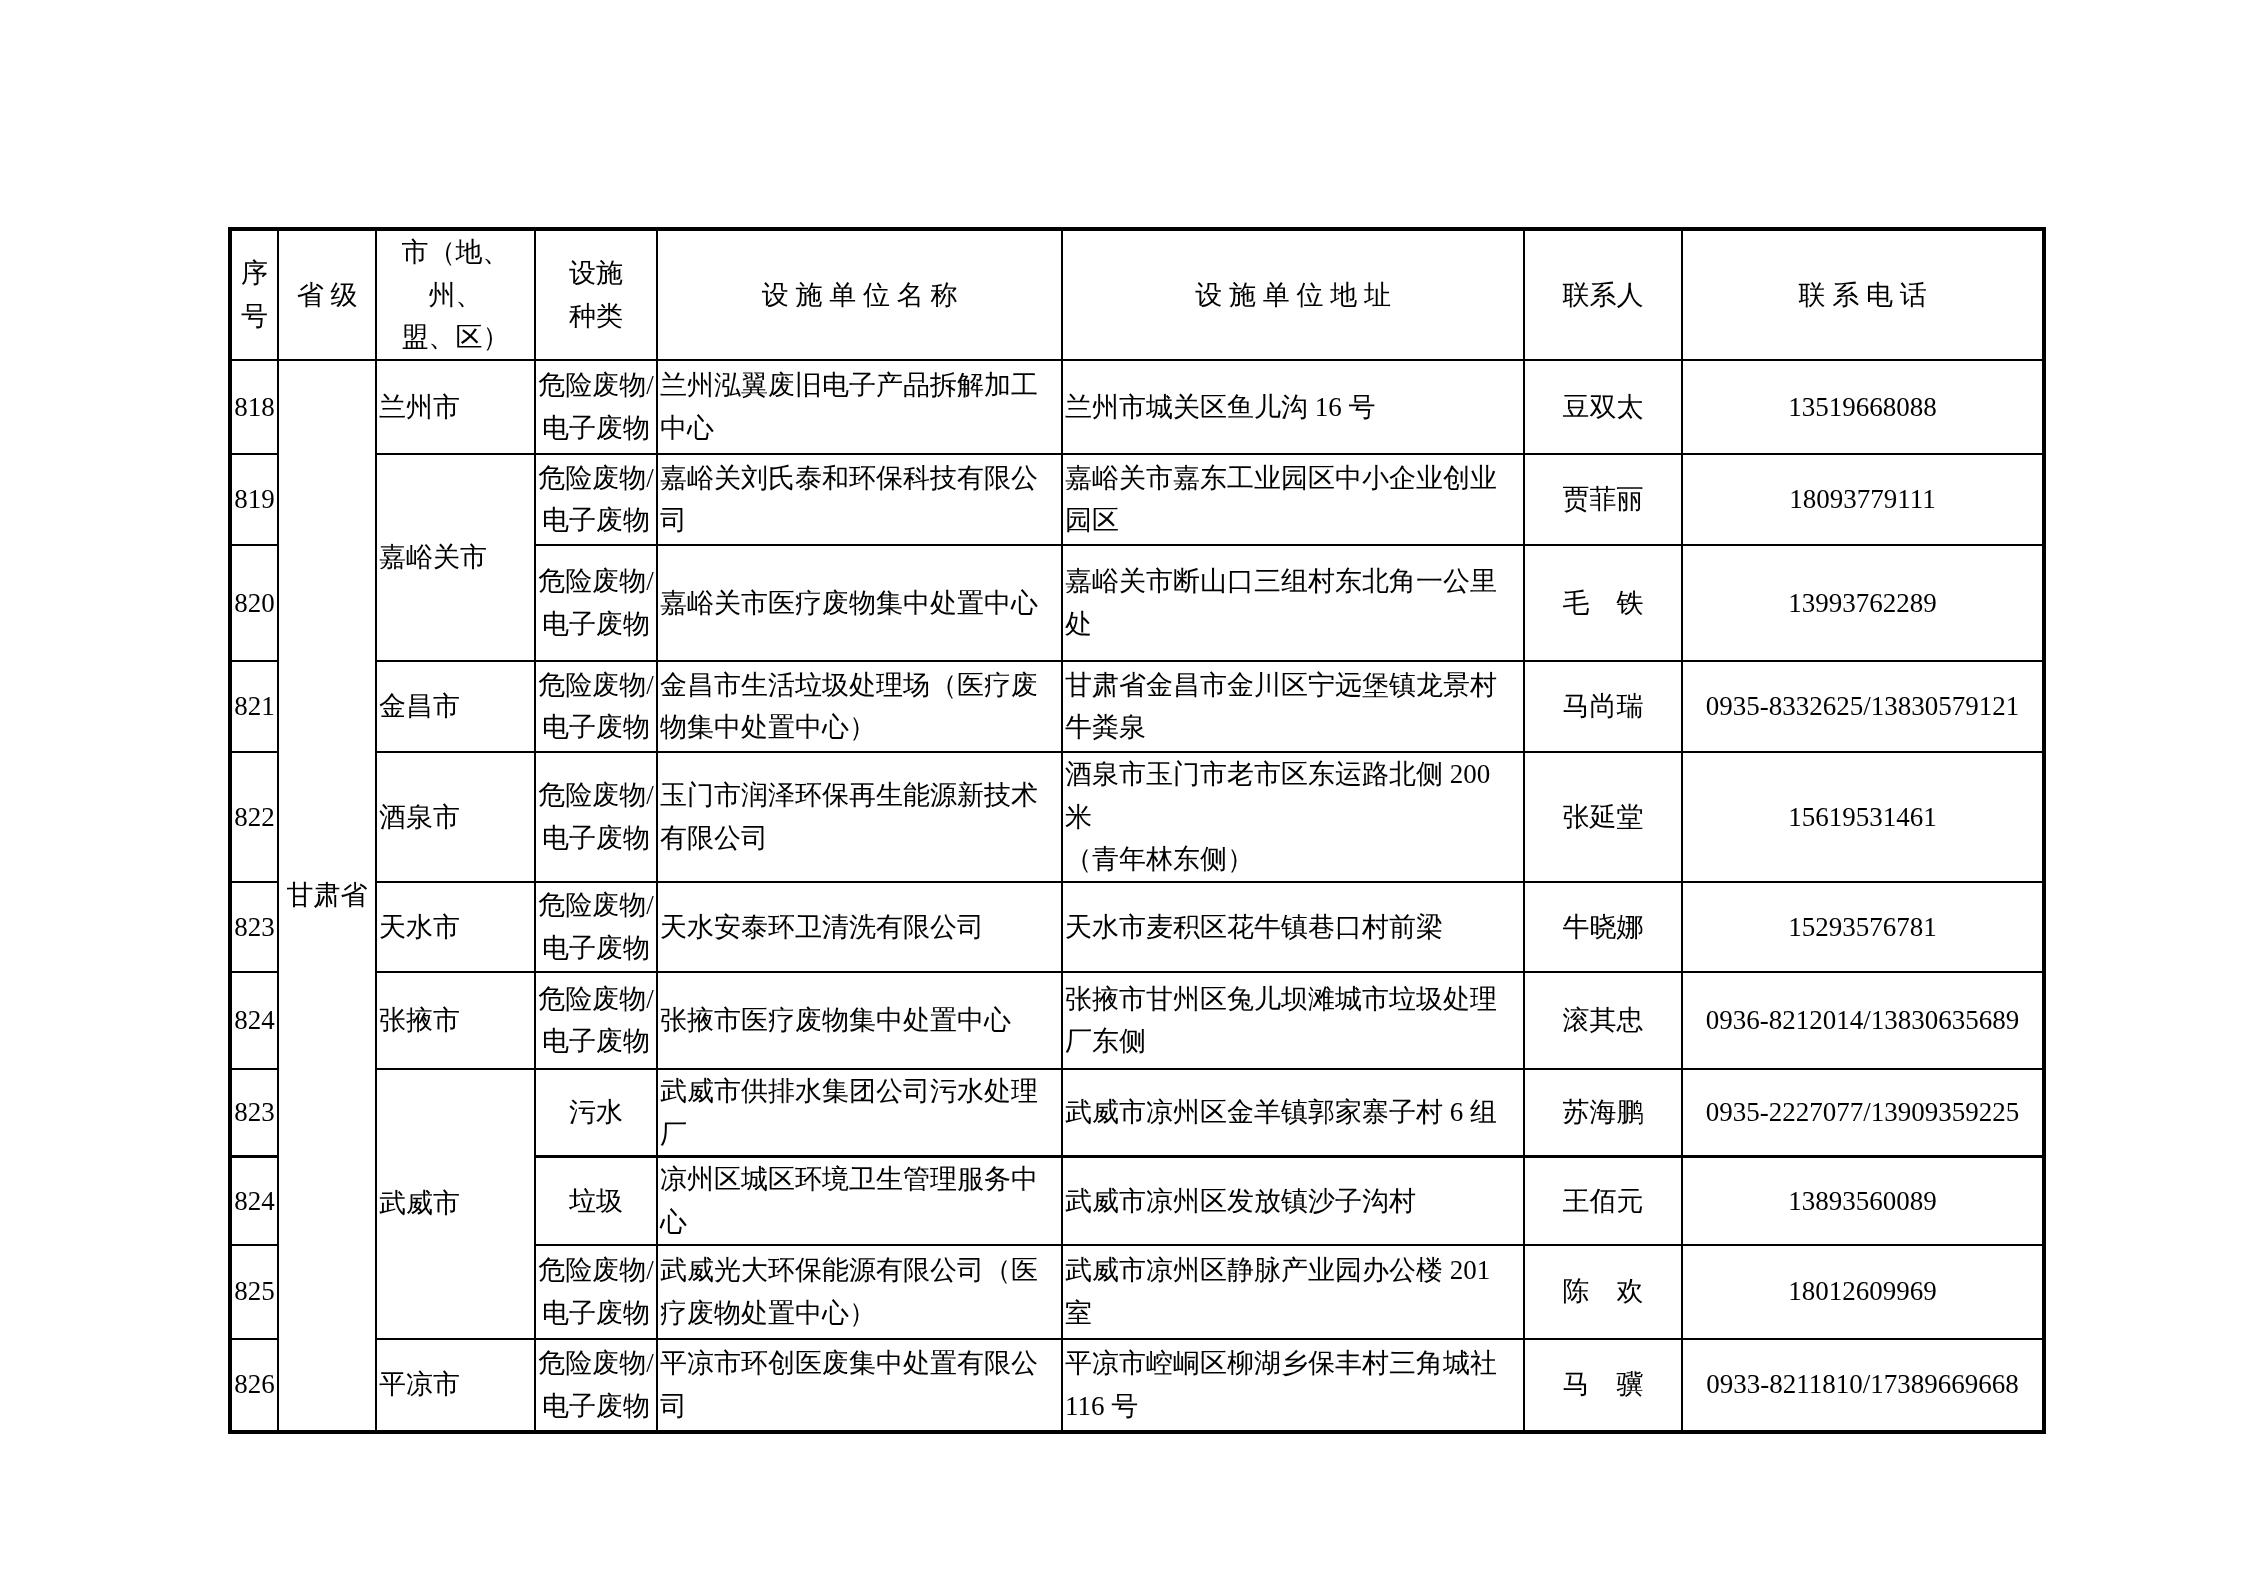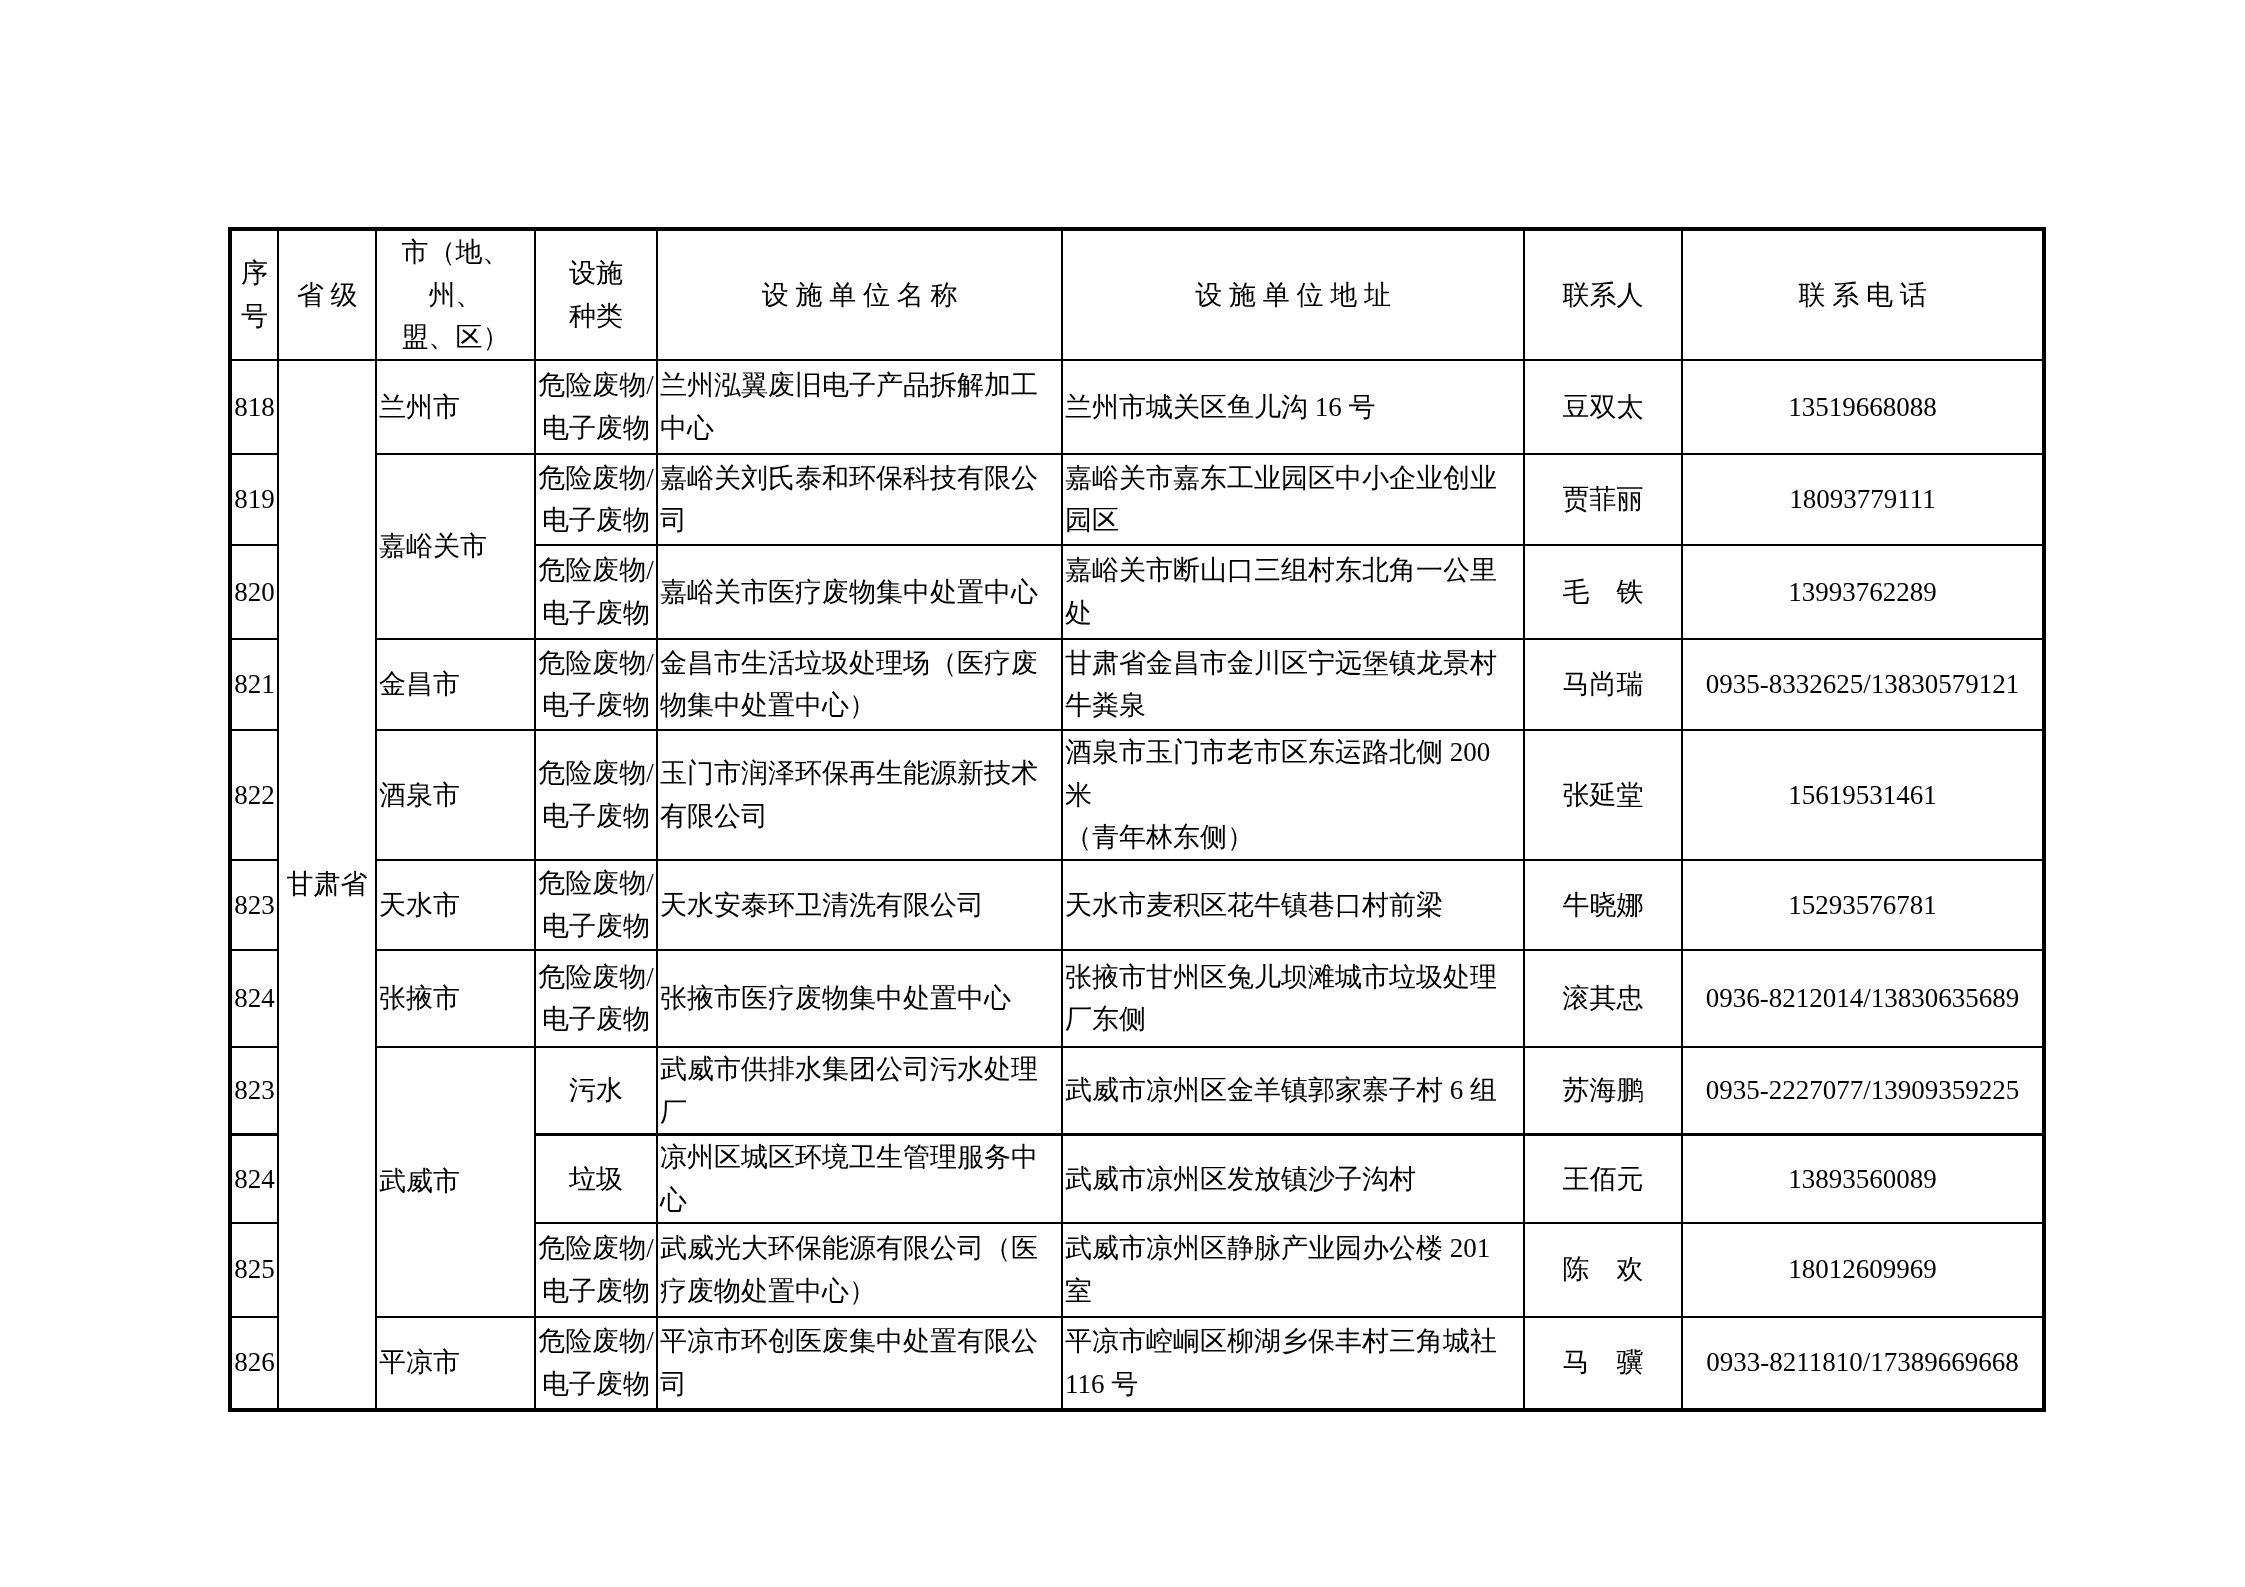--- a/index.html
+++ b/index.html
@@ -103,21 +103,21 @@
       <td class="c-city" rowspan="2">嘉峪关市</td>
       <td class="c-type">危险废物/
 电子废物</td>
       <td class="c-name">嘉峪关刘氏泰和环保科技有限公司</td>
       <td class="c-addr">嘉峪关市嘉东工业园区中小企业创业
 园区</td>
       <td class="c-contact">贾菲丽</td>
       <td class="c-phone">18093779111</td>
     </tr>
 
-    <tr style="height:94px">
+    <tr style="height:116px">
       <td class="c-seq">820</td>
       <td class="c-type">危险废物/
 电子废物</td>
       <td class="c-name">嘉峪关市医疗废物集中处置中心</td>
       <td class="c-addr">嘉峪关市断山口三组村东北角一公里处</td>
       <td class="c-contact">毛　铁</td>
       <td class="c-phone">13993762289</td>
     </tr>
 
     <tr style="height:91px">

